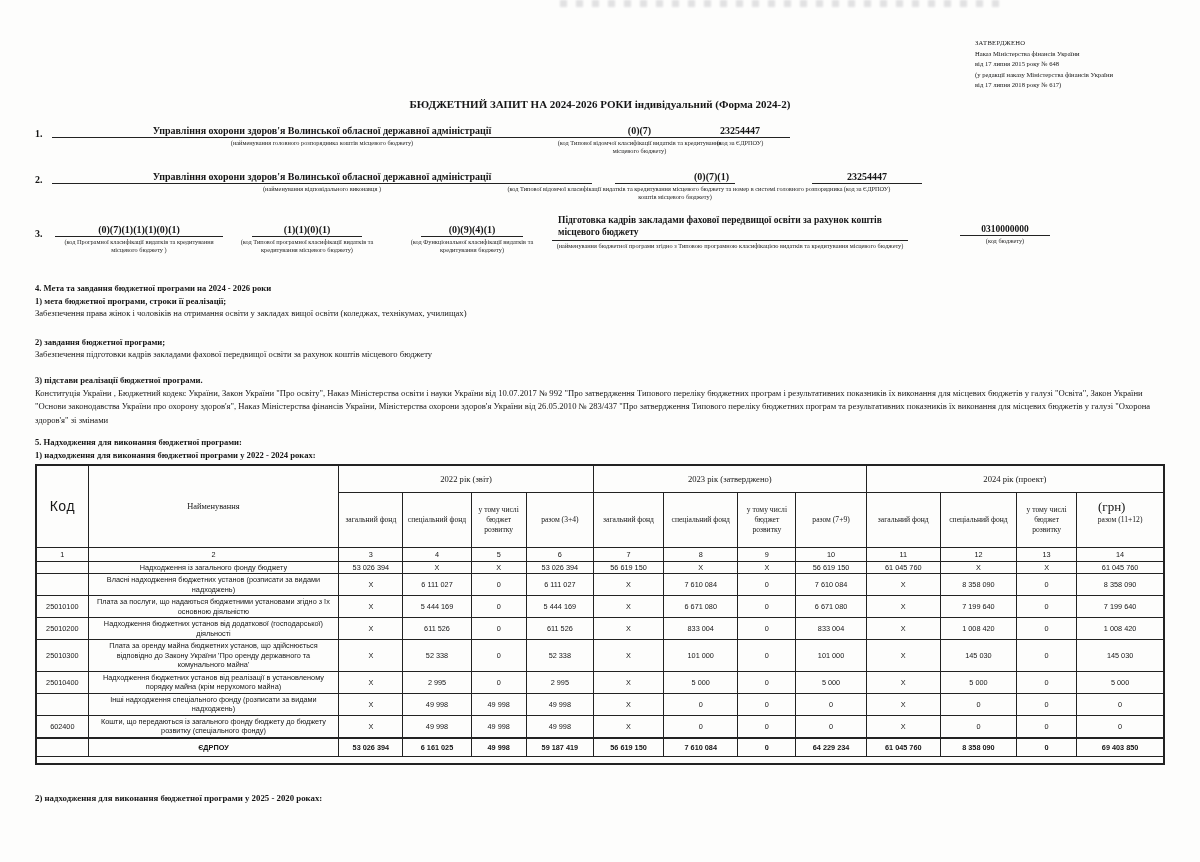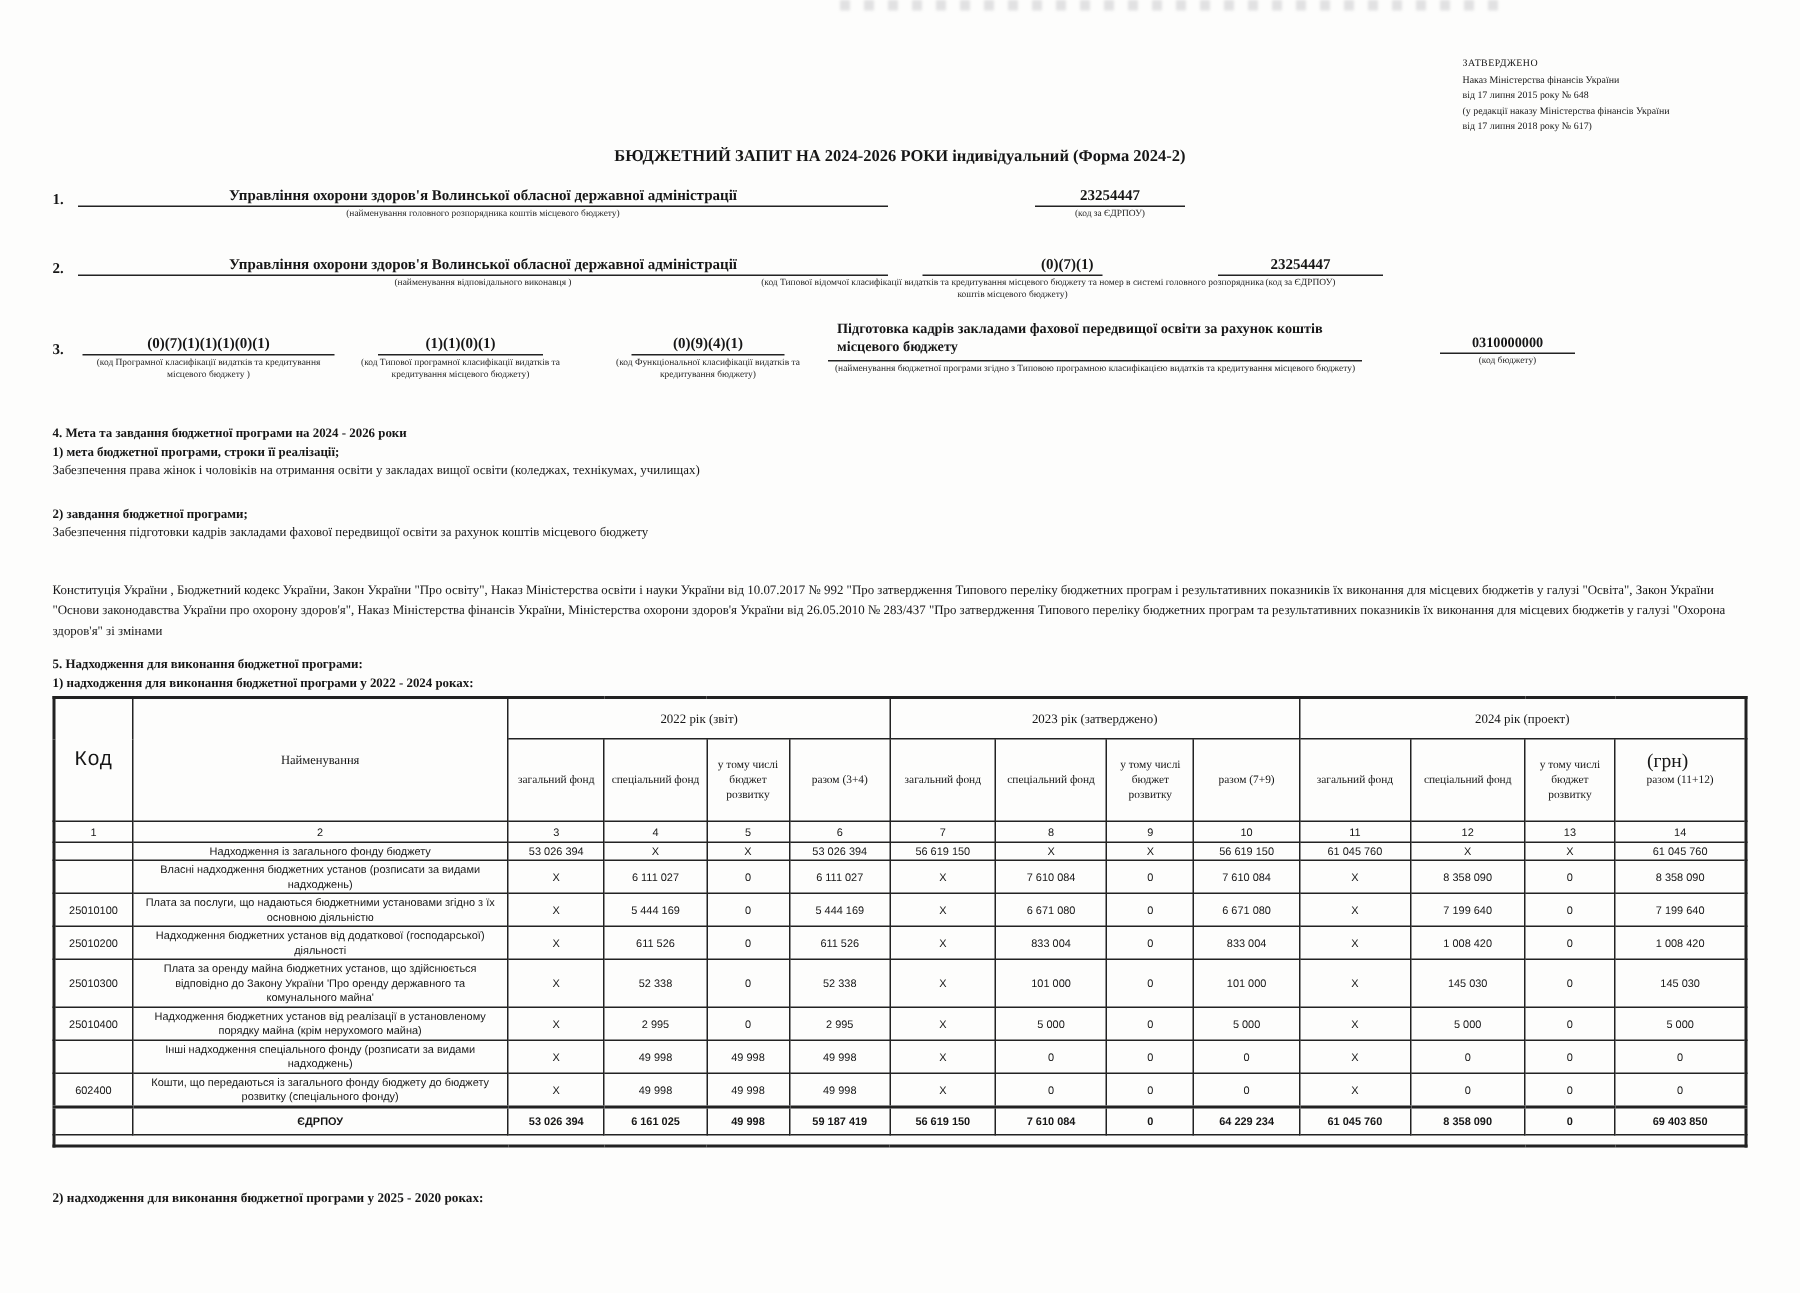--- a/index.html
+++ b/index.html
@@ -69,20 +69,24 @@
     <div>від 17 липня 2018 року № 617)</div>
   </div>
 
   <div class="doc-title">БЮДЖЕТНИЙ ЗАПИТ НА 2024-2026 РОКИ індивідуальний (Форма 2024-2)</div>
 
   <div class="secnum" style="left:35px;top:128px;">1.</div>
   <div class="field" style="left:52px;top:125px;width:540px;">
     <span class="val">Управління охорони здоров'я Волинської обласної державної адміністрації</span>
     <span class="cap">(найменування головного розпорядника коштів місцевого бюджету)</span>
   </div>
+  <div class="field" style="left:557px;top:125px;width:165px;">
+    <span class="val" style="margin:0 25px;">(0)(7)</span>
+    <span class="cap">(код Типової відомчої класифікації видатків та кредитування місцевого бюджету)</span>
+  </div>
   <div class="field" style="left:690px;top:125px;width:100px;">
     <span class="val">23254447</span>
     <span class="cap">(код за ЄДРПОУ)</span>
   </div>
 
   <div class="secnum" style="left:35px;top:174px;">2.</div>
   <div class="field" style="left:52px;top:171px;width:540px;">
     <span class="val">Управління охорони здоров'я Волинської обласної державної адміністрації</span>
     <span class="cap">(найменування відповідального виконавця )</span>
   </div>
@@ -115,20 +119,21 @@
   <div class="field" style="left:960px;top:224px;width:90px;">
     <span class="val small">0310000000</span>
     <span class="cap">(код бюджету)</span>
   </div>
 
   <div class="s4 bold" style="top:283px;">4. Мета та завдання бюджетної програми на 2024 - 2026 роки</div>
   <div class="s4 bold" style="top:296px;">1) мета бюджетної програми, строки її реалізації;</div>
   <div class="s4" style="top:308px;">Забезпечення права жінок і чоловіків на отримання освіти у закладах вищої освіти (коледжах, технікумах, училищах)</div>
   <div class="s4 bold" style="top:337px;">2) завдання бюджетної програми;</div>
   <div class="s4" style="top:349px;">Забезпечення підготовки кадрів  закладами фахової передвищої освіти за рахунок коштів місцевого бюджету</div>
+  <div class="s4 bold" style="top:375px;">3) підстави реалізації бюджетної програми.</div>
   <div class="s4" style="top:387px;line-height:1.55;">Конституція України , Бюджетний кодекс України,  Закон України "Про освіту", Наказ Міністерства освіти і науки України від 10.07.2017  № 992 "Про затвердження Типового переліку бюджетних програм і результативних показників їх виконання для місцевих бюджетів у галузі "Освіта", Закон України "Основи законодавства України про охорону здоров'я", Наказ Міністерства фінансів України, Міністерства охорони здоров'я України від 26.05.2010 № 283/437 "Про затвердження Типового переліку бюджетних програм та результативних показників їх виконання для місцевих бюджетів у галузі "Охорона здоров'я" зі змінами</div>
 
   <div class="s4 bold" style="top:437px;">5. Надходження для виконання бюджетної програми:</div>
   <div class="s4 bold" style="top:450px;">1) надходження для виконання бюджетної програми у 2022 - 2024 роках:</div>
   <div class="grn" style="left:1098px;top:451px;">(грн)</div>
 
   <table class="rev">
     <colgroup>
       <col style="width:52px">
         <col style="width:250px">

